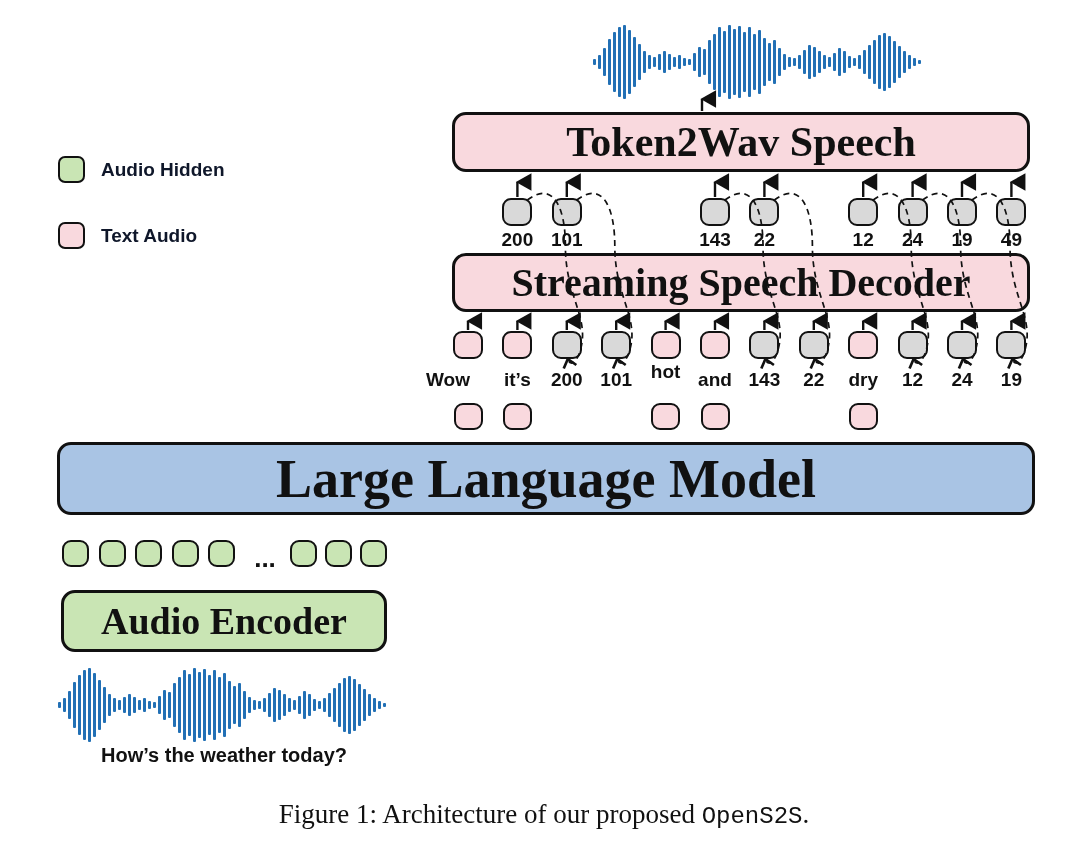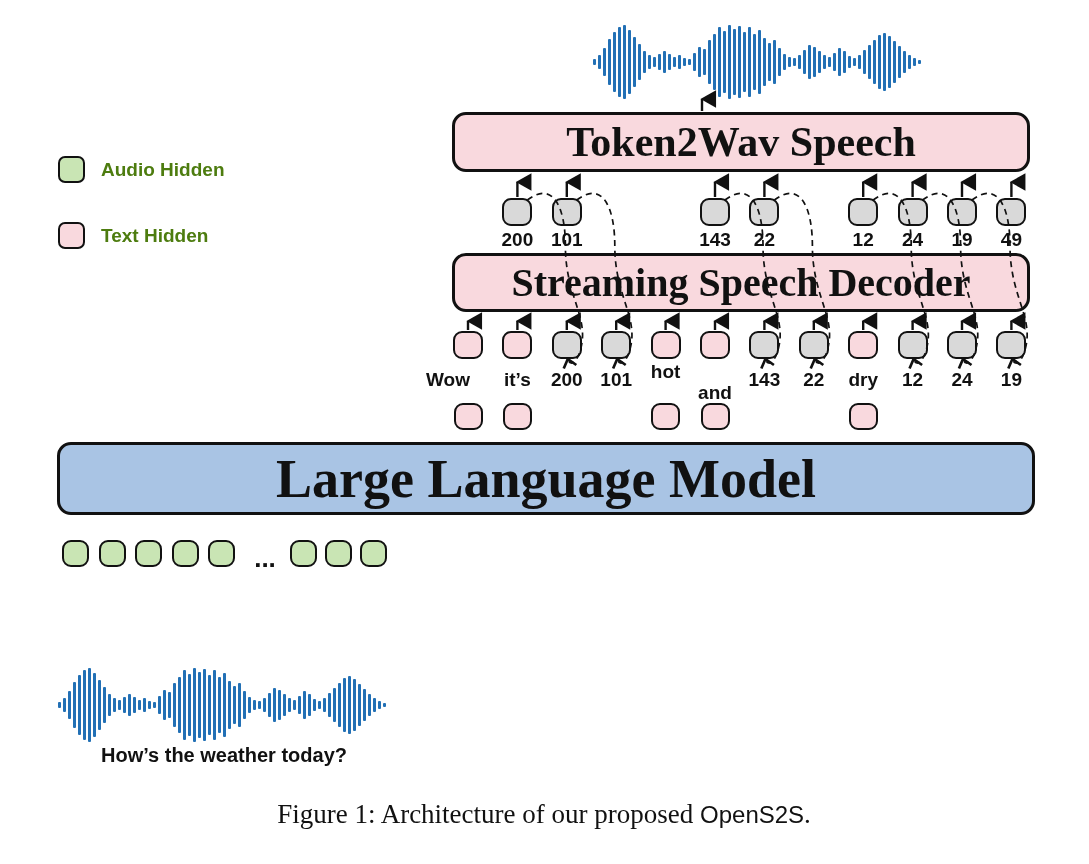--- a/index.html
+++ b/index.html
@@ -26,72 +26,75 @@
   .tok.audio_token{background:var(--c-audio-token);}
   .tok.text_hidden{background:var(--c-text-hidden);}
   .tok.audio_hidden{background:var(--c-audio-hidden);}
   .seqlab{
     position:absolute;transform:translateX(-50%);font-weight:bold;font-size:19px;color:#111;
     white-space:nowrap;z-index:2;
   }
   
   .legend-item{position:absolute;left:58px;display:flex;align-items:center;gap:16px;}
   .legend-swatch{width:27px;height:27px;border:2.5px solid var(--c-border);border-radius:7px;box-sizing:border-box;flex:0 0 auto;}
-  .legend-label{font-weight:bold;font-size:19px;color:#4d7c0f;white-space:nowrap;}
+  .legend-label{font-weight:bold;font-size:19px;color:#0f172a;white-space:nowrap;}
   
   #transcript{
     position:absolute;left:224px;top:744px;transform:translateX(-50%);
     font-weight:bold;font-size:20px;color:#111;white-space:nowrap;
   }
   #ellipsis{position:absolute;left:265px;top:543px;transform:translateX(-50%);
     font-weight:bold;font-size:26px;color:#111;}
   #caption{
     position:absolute;left:544px;top:799px;transform:translateX(-50%);
     font-family:"Liberation Serif",serif;font-size:27px;color:#111;white-space:nowrap;
   }
-  #caption .code{font-family:Liberation Sans, sans-serif;font-size:24px;}
+  #caption .code{font-family:Liberation Mono, monospace;font-size:24px;}
   #overlay{position:absolute;left:0;top:0;z-index:3;pointer-events:none;}
 </style>
 </head>
 <body>
 
 <div id="canvas" style="--c-audio-hidden: #c9e5b4; --c-text-hidden: #f9d9de; --c-audio-token: #d9d9d9; --c-llm: #a9c4e4; --c-border: #111111;">
 
   <div class="legend-item" style="top:156px;">
     <span class="legend-swatch" id="sw0" style="background: rgb(201, 229, 180);"></span>
     <span class="legend-label">Audio Hidden</span>
   </div>
   <div class="legend-item" style="top:222px;">
     <span class="legend-swatch" id="sw1" style="background: rgb(249, 217, 222);"></span>
-    <span class="legend-label">Text Hidden</span>
+    <span class="legend-label">Text Audio</span>
   </div>
 
   <div class="bigbox" id="box-token2wav">
     <span>Token2Wav Speech</span>
   </div>
   <div class="bigbox" id="box-streaming">
     <span>Streaming Speech Decoder</span>
   </div>
   <div class="bigbox" id="box-llm">
     <span>Large Language Model</span>
+  </div>
+  <div class="bigbox" id="box-encoder">
+    <span>Audio Encoder</span>
   </div>
 
   <div id="seq-layer">
       <div class="tok text_hidden" style="left: 453px; top: 331px;"></div>
       <div class="seqlab" style="left: 448px; top: 369px;">Wow</div>
       <div class="tok text_hidden" style="left: 502.4px; top: 331px;"></div>
       <div class="seqlab" style="left: 517.4px; top: 369px;">it’s</div>
       <div class="tok audio_token" style="left: 551.8px; top: 331px;"></div>
       <div class="seqlab" style="left: 566.8px; top: 369px;">200</div>
       <div class="tok audio_token" style="left: 601.2px; top: 331px;"></div>
       <div class="seqlab" style="left: 616.2px; top: 369px;">101</div>
       <div class="tok text_hidden" style="left: 650.6px; top: 331px;"></div>
       <div class="seqlab" style="left: 665.6px; top: 361px;">hot</div>
       <div class="tok text_hidden" style="left: 700px; top: 331px;"></div>
-      <div class="seqlab" style="left: 715px; top: 369px; margin-top: 13px;">and</div>
+      <div class="seqlab" style="left: 715px; top: 369px;">and</div>
       <div class="tok audio_token" style="left: 749.4px; top: 331px;"></div>
       <div class="seqlab" style="left: 764.4px; top: 369px;">143</div>
       <div class="tok audio_token" style="left: 798.8px; top: 331px;"></div>
       <div class="seqlab" style="left: 813.8px; top: 369px;">22</div>
       <div class="tok text_hidden" style="left: 848.2px; top: 331px;"></div>
       <div class="seqlab" style="left: 863.2px; top: 369px;">dry</div>
       <div class="tok audio_token" style="left: 897.6px; top: 331px;"></div>
       <div class="seqlab" style="left: 912.6px; top: 369px;">12</div>
       <div class="tok audio_token" style="left: 947px; top: 331px;"></div>
       <div class="seqlab" style="left: 962px; top: 369px;">24</div>

